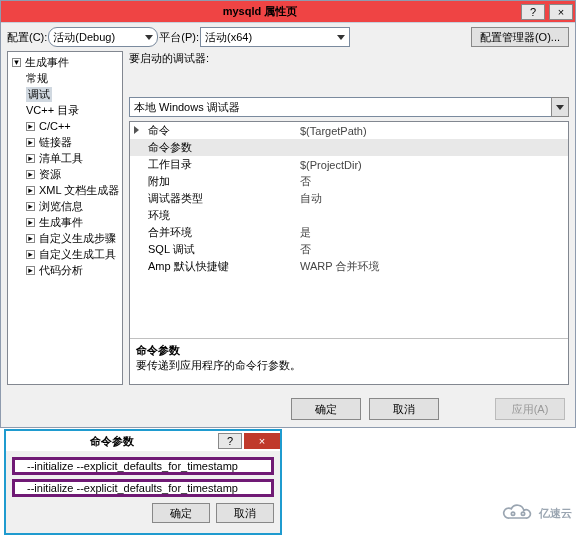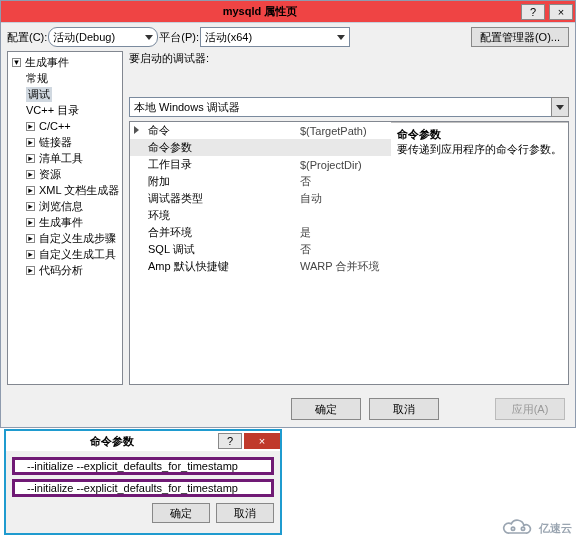--- a/index.html
+++ b/index.html
@@ -27,21 +27,21 @@
 .tree .nodelbl.selected { background: #d0d8e0; padding: 0 2px; }
 .tree .nodelbl { white-space: nowrap; }
 .tree .child { padding-left: 18px; }
 
 .right { flex: 1; display: flex; flex-direction: column; gap: 4px; }
 .rlabel { height: 14px; }
 .debugger-row { display: flex; margin-top: 28px; }
 .debugger-sel { flex: 1; border: 1px solid #7a8a9e; background: #fff; padding: 2px 4px; height: 20px; display: flex; align-items: center; justify-content: space-between; }
 .debugger-drop { width: 18px; border: 1px solid #888; background: #e1e1e1; display: flex; align-items: center; justify-content: center; margin-left: -1px; }
 
-.propgrid { flex: 1; border: 1px solid #828790; background: #fff; display: flex; flex-direction: row; }
+.propgrid { flex: 1; border: 1px solid #828790; background: #fff; display: flex; flex-direction: column; }
 .propbody { flex: 1; overflow: hidden; }
 .prow { display: flex; height: 17px; align-items: center; }
 .prow .pname { width: 170px; padding-left: 18px; position: relative; }
 .prow .pname .mini-caret { position: absolute; left: 4px; top: 3px; width: 0; height: 0; border-top: 4px solid transparent; border-bottom: 4px solid transparent; border-left: 5px solid #555; }
 .prow .pval { flex: 1; color: #444; }
 .prow.selected { background: #e8e8e8; }
 .prow.selected .pname { font-weight: normal; }
 .desc { border-top: 1px solid #c0c0c0; padding: 4px 6px; height: 46px; }
 .desc .dt { font-weight: bold; }
 
@@ -55,21 +55,21 @@
 .dlg2 .tb .tt { flex: 1; text-align: center; font-weight: bold; }
 .dlg2 .tb .qb { width: 24px; height: 16px; border: 1px solid #888; background: #e8e8e8; display: flex; align-items: center; justify-content: center; }
 .dlg2 .tb .cb { width: 36px; height: 16px; background: #c0392b; color: #fff; display: flex; align-items: center; justify-content: center; margin-left: 2px; }
 .dlg2 .inner { padding: 6px; }
 .dlg2 .inp { border: 3px solid #701a75; background: #fff; width: 100%; height: 18px; padding: 2px 12px; margin-bottom: 4px; }
 .dlg2 .brow { display: flex; justify-content: flex-end; gap: 6px; margin-top: 2px; }
 .dlg2 .brow2 { display: flex; justify-content: flex-end; gap: 6px; margin-top: 2px; }
 .smallbtn { border: 1px solid #888; background: #e1e1e1; width: 58px; height: 20px; display: flex; align-items: center; justify-content: center; }
 
 
-.mark { position: absolute; right: 4px; bottom: 0; color: #9aa5b1; font-family: "SimHei", sans-serif; font-size: 18px; font-weight: bold; display: flex; align-items: center; gap: 4px; }
+.mark { position: absolute; right: 4px; bottom: 15px; color: #9aa5b1; font-family: "SimHei", sans-serif; font-size: 18px; font-weight: bold; display: flex; align-items: center; gap: 4px; }
 .mark .cloud { width: 34px; height: 20px; }
 .mark svg { fill: none; stroke: #9aa5b1; stroke-width: 2; }
 </style>
 </head>
 <body>
 
 <div class="dlg1">
   <div class="titlebar">
     <span class="tt">mysqld 属性页</span>
     <div class="btn">

